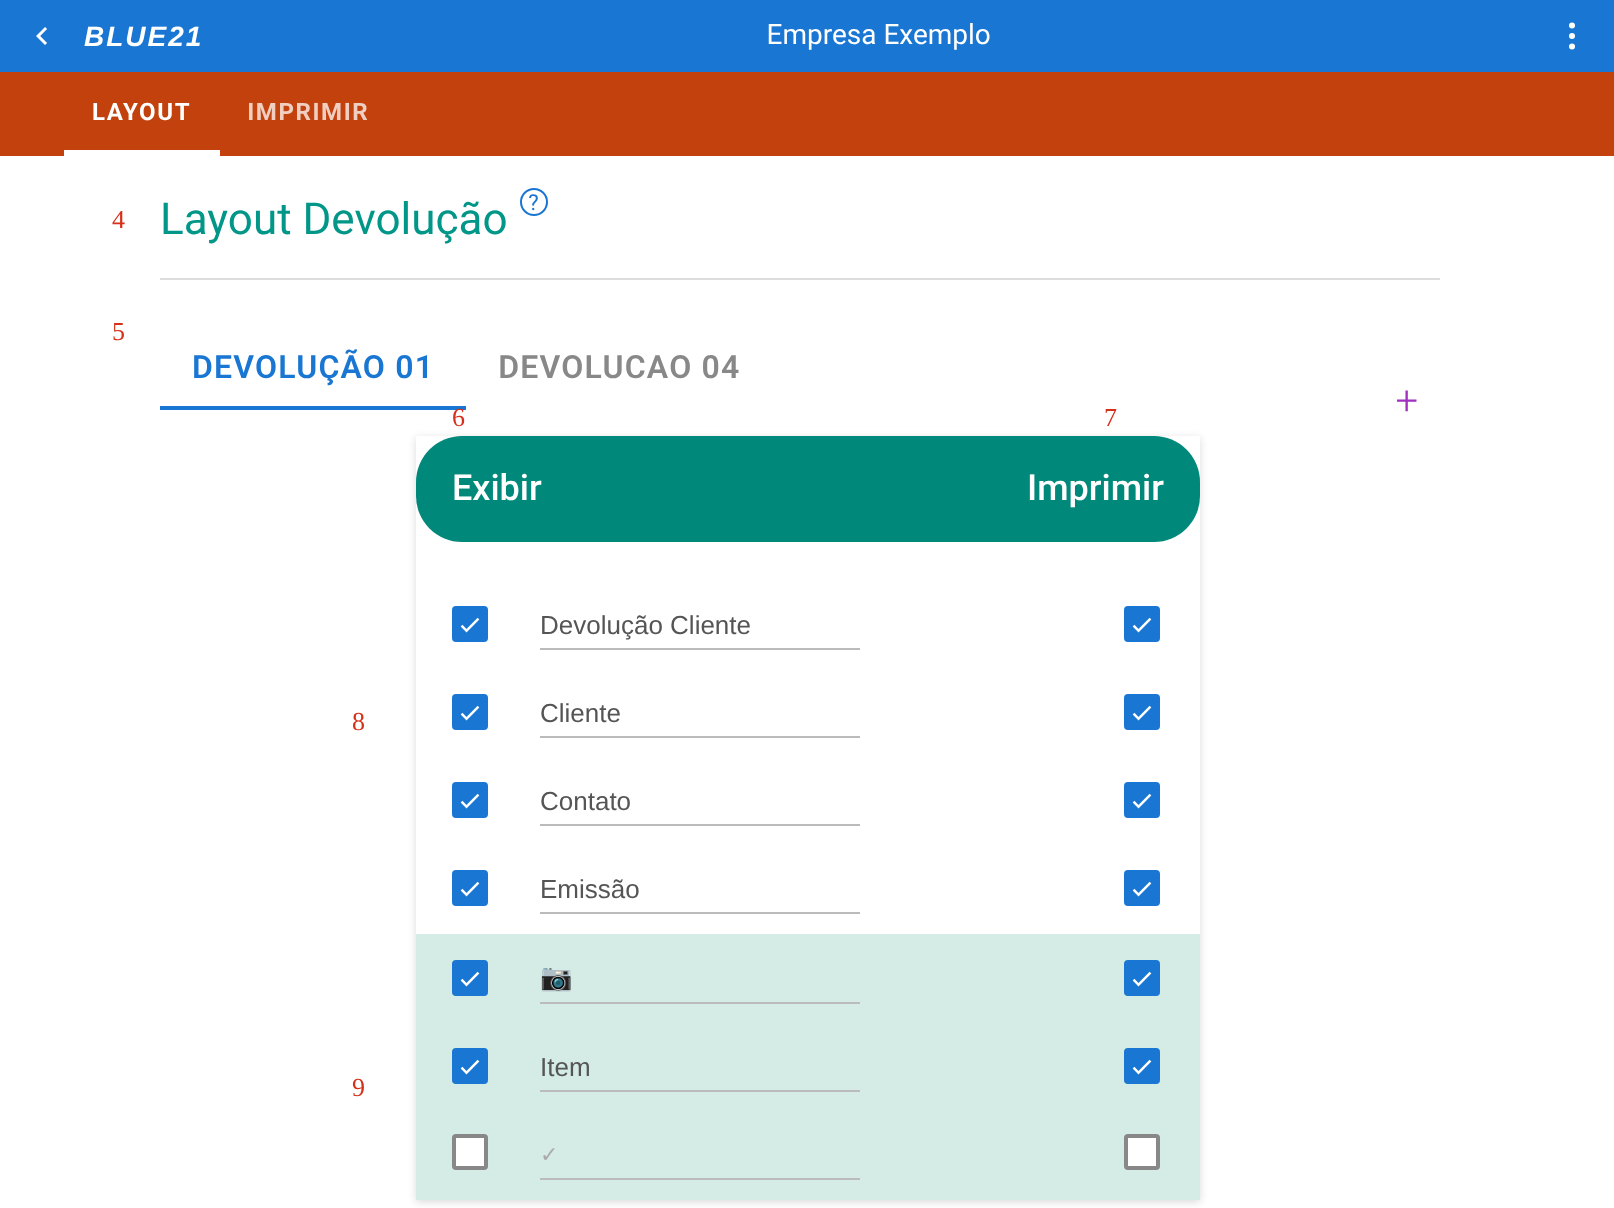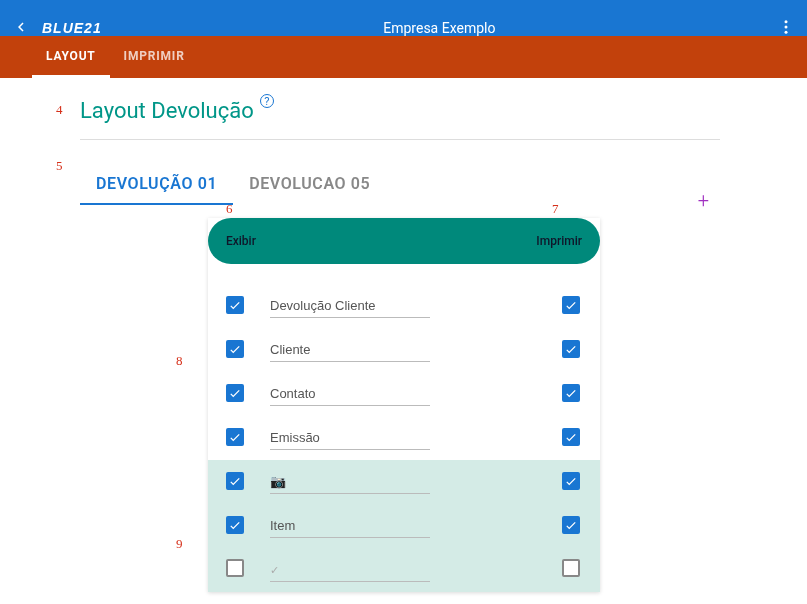--- a/index.html
+++ b/index.html
@@ -1,18 +1,18 @@
 <!DOCTYPE html>
 <html><head>
   <meta charset="utf-8">
   <style>
     * { margin: 0; padding: 0; box-sizing: border-box; }
     body { font-family: Roboto, Arial, sans-serif; width: 807px; height: 604px; background: #fff; overflow: hidden; }
 
-    .top-bar { background: #1976d2; color: #fff; height: 36px; display: flex; align-items: flex-end; padding: 0 12px; }
+    .top-bar { background: #1976d2; color: #fff; height: 36px; display: flex; align-items: center; padding: 0 12px; }
     .back-btn { cursor: pointer; display: flex; align-items: center; }
     .logo { font-family: Arial, sans-serif; font-weight: 900; font-size: 14px; letter-spacing: 1px; margin-left: 12px; color: #fff; font-style: italic; }
     .company-title { flex: 1; text-align: center; font-size: 14px; font-weight: 400; }
     .menu-btn { cursor: pointer; display: flex; align-items: center; }
 
     .tabs-bar { background: #c2410c; height: 42px; display: flex; align-items: flex-end; padding: 0 32px; }
     .tab-top { color: rgba(255,255,255,0.75); font-size: 12px; font-weight: 700; letter-spacing: 0.8px; padding: 12px 14px; cursor: pointer; border-bottom: 3px solid transparent; }
     .tab-top.active { color: #fff; border-bottom: 3px solid #fff; }
 
     .content { padding: 20px 0 0 0; position: relative; }
@@ -24,21 +24,21 @@
     .help-icon { color: #1976d2; font-size: 11px; margin-left: 6px; margin-top: -4px; border: 1px solid #1976d2; border-radius: 50%; width: 14px; height: 14px; display: inline-flex; align-items: center; justify-content: center; }
     .title-underline { border-bottom: 1px solid #ddd; margin-left: 80px; width: 640px; }
 
     .sub-tabs { display: flex; margin-left: 80px; margin-top: 24px; }
     .sub-tab { font-size: 16px; font-weight: 600; letter-spacing: 0.6px; padding: 10px 16px; cursor: pointer; color: #888; border-bottom: 2px solid transparent; }
     .sub-tab.active { color: #1976d2; border-bottom: 2px solid #1976d2; }
 
     .add-btn { position: absolute; right: 98px; top: 110px; color: #a030c0; font-size: 20px; cursor: pointer; font-weight: 300; }
 
     .card { position: absolute; left: 208px; top: 140px; width: 392px; box-shadow: 0 1px 4px rgba(0,0,0,0.15); background: #fff; }
-    .card-header { background: #00897b; color: #0f172a; display: flex; justify-content: space-between; padding: 16px 18px; font-size: 12px; font-weight: 500; border-radius: 23px; }
+    .card-header { background: #00897b; color: #ffffff; display: flex; justify-content: space-between; padding: 16px 18px; font-size: 18px; font-weight: 500; border-radius: 23px; }
     .card-body { padding-top: 20px; }
     .row-item { display: flex; align-items: center; padding: 10px 18px; }
     .row-item.shaded { background: #d4ebe6; }
     .row-item .chk-left { width: 20px; }
     .row-item .field { flex: 1; margin-left: 24px; margin-right: 60px; }
     .row-item .field .field-input { border: none; border-bottom: 1px solid #bbb; width: 160px; font-size: 13px; color: #555; padding: 4px 0; background: transparent; outline: none; }
     .row-item .chk-right { width: 20px; }
 
     .checkbox { width: 18px; height: 18px; border: 2px solid #888; border-radius: 2px; cursor: pointer; display: inline-flex; align-items: center; justify-content: center; background: #fff; }
     .checkbox.checked { background: #1976d2; border-color: #1976d2; }
@@ -82,21 +82,21 @@
   <span class="marker" style="left:176px; top:458px;">9</span>
 
   <div class="page-title-row">
     <span class="page-title">Layout Devolução</span>
     <span class="help-icon">?</span>
   </div>
   <div class="title-underline"></div>
 
   <div class="sub-tabs">
     <div class="sub-tab active">DEVOLUÇÃO 01</div>
-    <div class="sub-tab">DEVOLUCAO 05</div>
+    <div class="sub-tab">DEVOLUCAO 04</div>
   </div>
 
   <span class="add-btn">
     <span>+</span>
   </span>
 
   <div class="card">
     <div class="card-header">
       <span>Exibir</span>
       <span>Imprimir</span>

